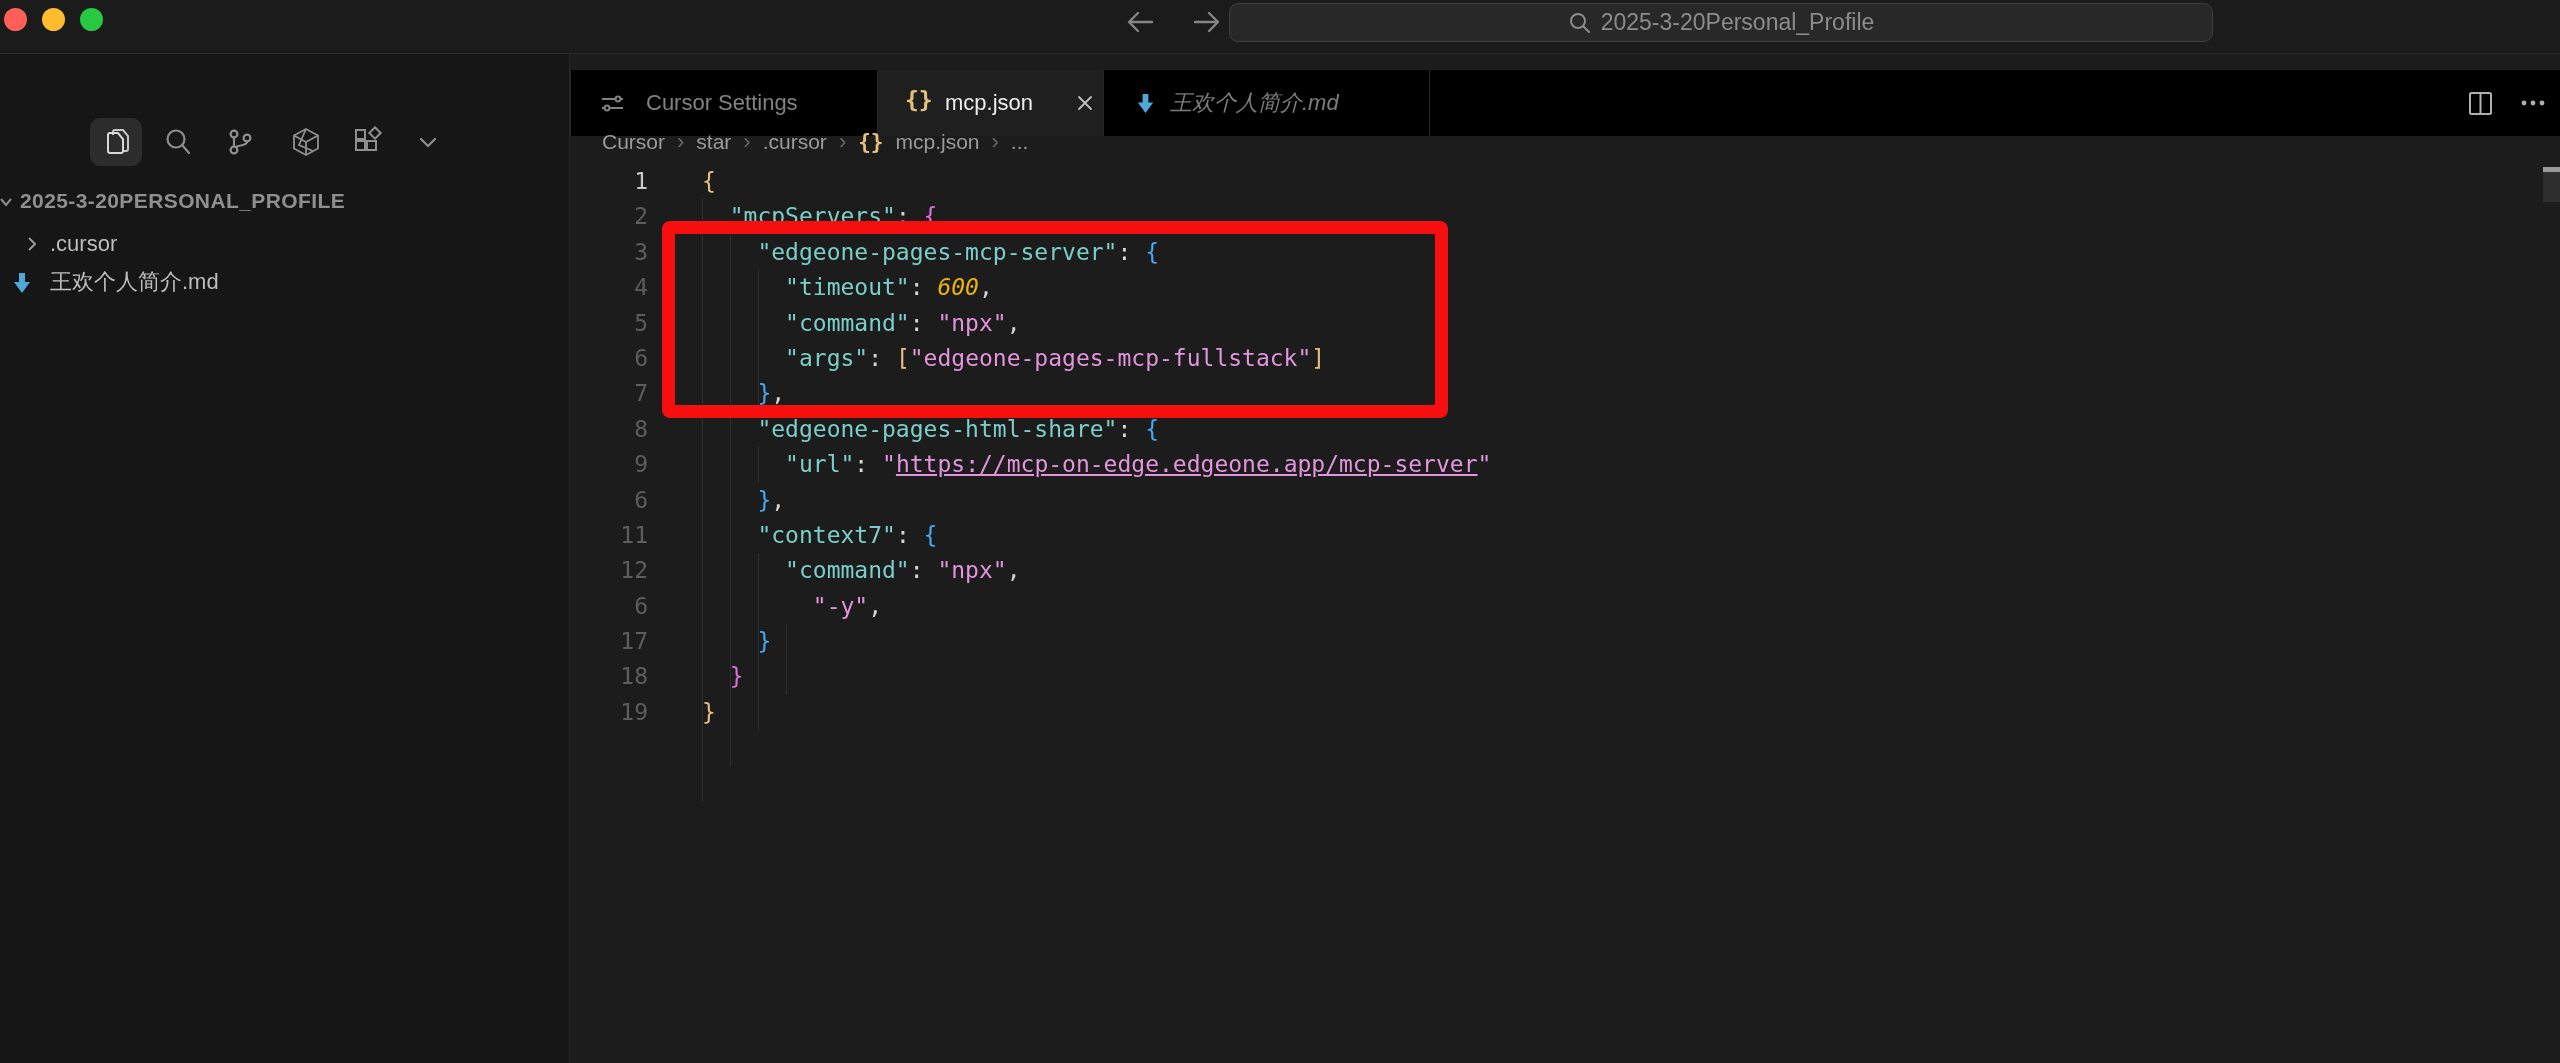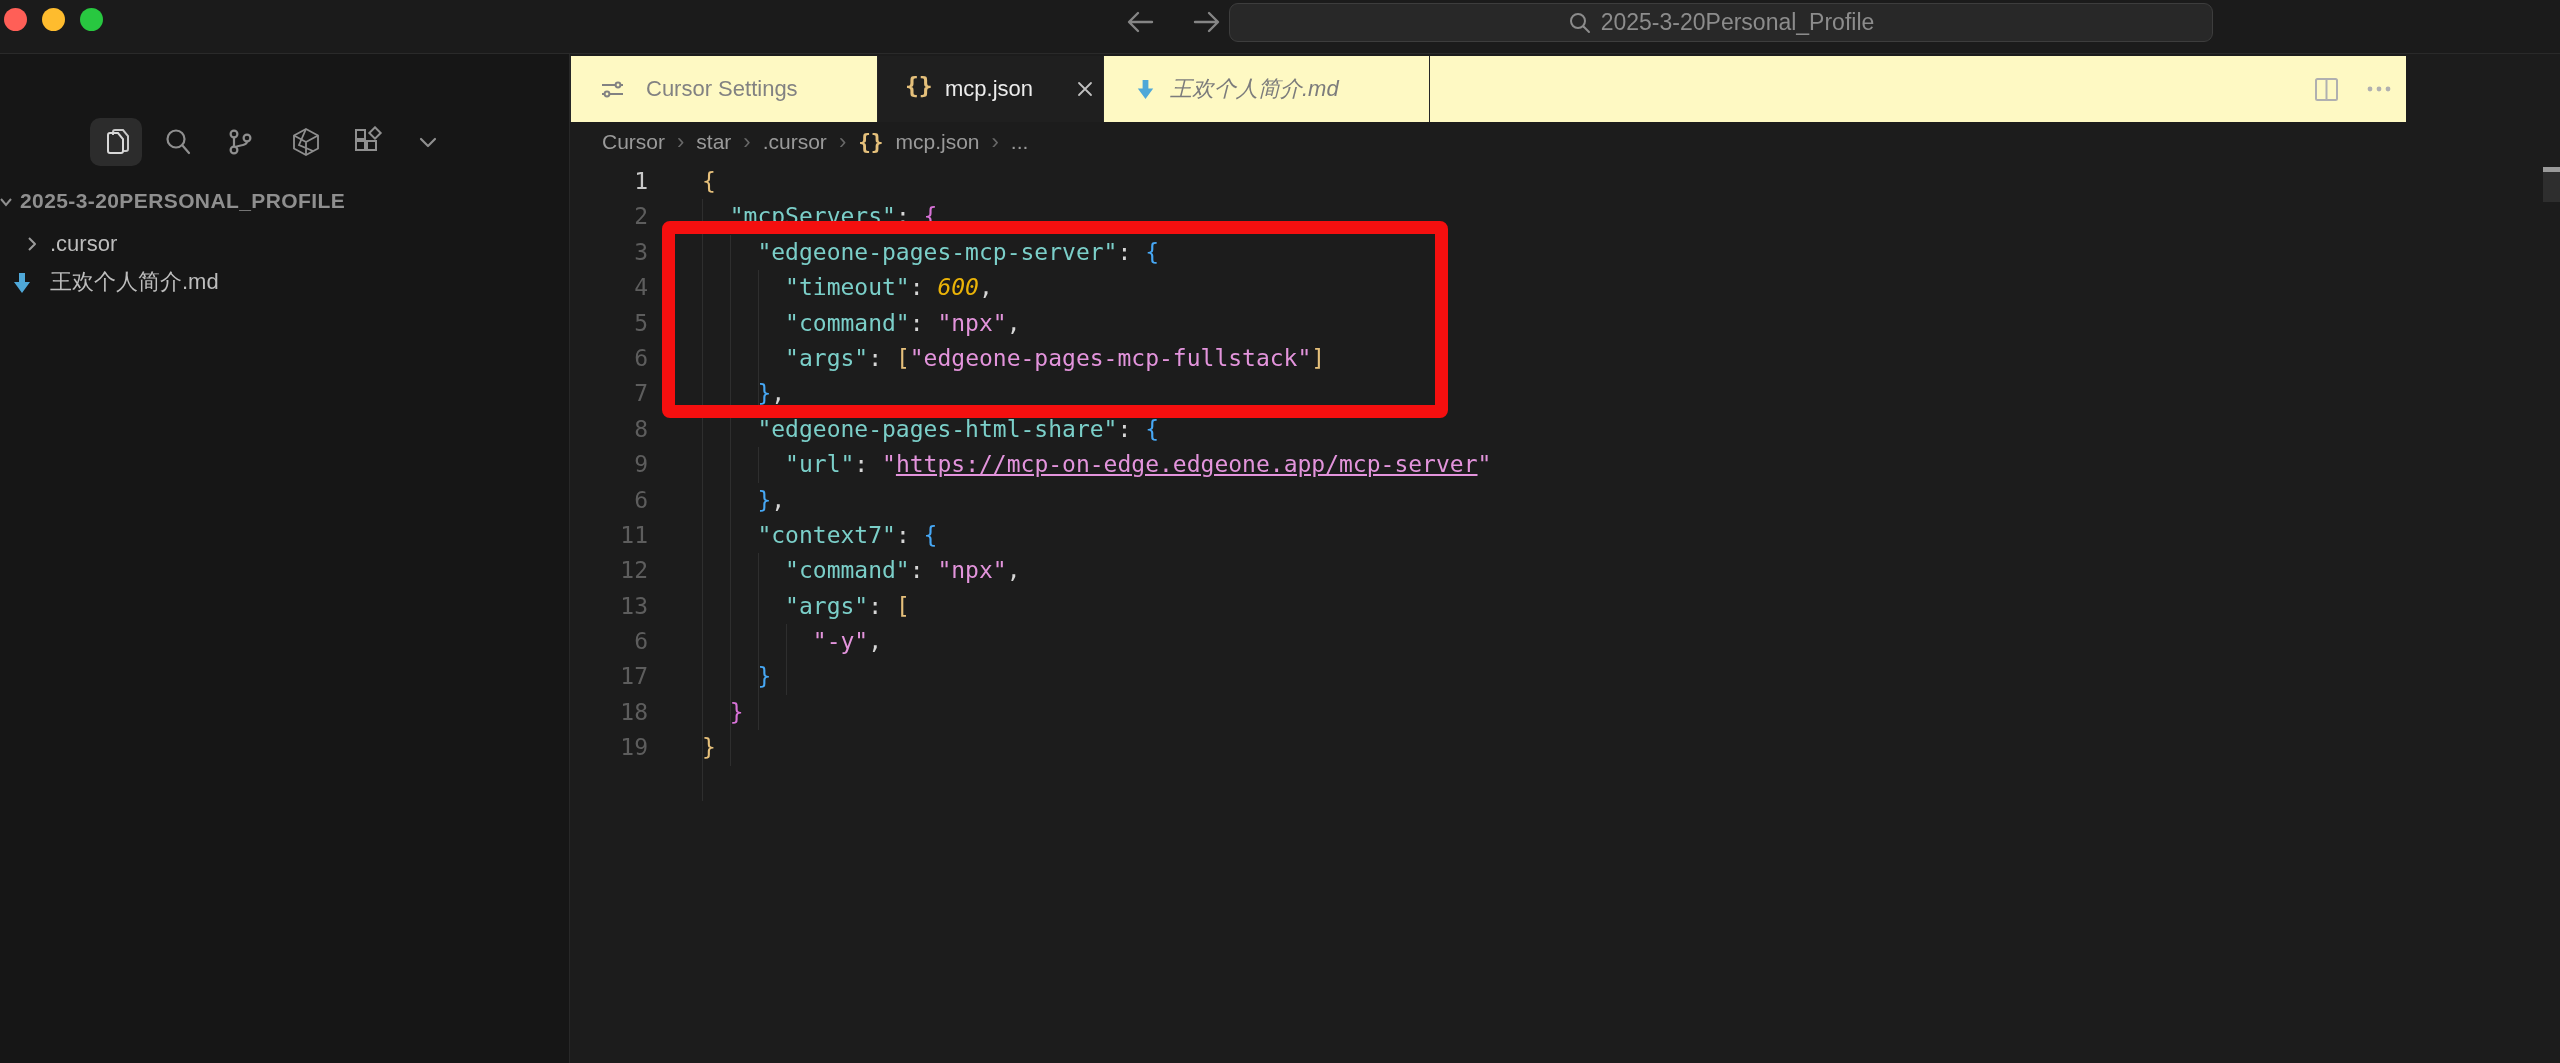--- a/index.html
+++ b/index.html
@@ -26,22 +26,22 @@
             display:flex; align-items:center; justify-content:center; color:#8f8f8f; }
   .actbtn.active { background:#2c2c2c; color:#d8d8d8; }
   #tree-header { position:absolute; left:0; top:132px; width:570px; height:30px;
                  color:#8f8f8f; font-weight:bold; font-size:21px; letter-spacing:.4px;
                  display:flex; align-items:center; }
   .tree-row { position:absolute; left:0; width:570px; height:38px; color:#bdbdbd;
               font-size:22px; display:flex; align-items:center; }
   .tree-label { position:absolute; left:50px; }
 
   
-  #tabbar { position:absolute; left:570px; top:56px; width:1836px; height:66px;
-            background:#fef9c3; }
+  #tabbar { position:absolute; left:570px; top:70px; width:1990px; height:66px;
+            background:#000000; }
   .tab { position:absolute; top:0; height:66px; display:flex; align-items:center;
          color:#828282; font-size:22px; border-right:1px solid #262626; }
   #tab-cursor-settings { left:0; width:308px; border-left:1px solid #262626; }
   #tab-mcp { left:308px; width:226px; background:#1f1f1f; color:#ececec; }
   #tab-md  { left:534px; width:326px; font-style:italic; color:#7c7c7c; }
   .tab-icon { position:absolute; }
   .json-glyph { color:#e5c07b; font-family:"DejaVu Sans Mono", monospace;
                 font-weight:bold; font-size:23px; }
   #editor-actions { position:absolute; right:14px; top:0; height:66px;
                     display:flex; align-items:center; gap:26px; color:#b0b0b0; }
@@ -285,24 +285,20 @@
     </div>
     <div class="cl">
       <span class="ln">11</span>
       <span class="ct"><span>    </span><span class="tok-key">"context7"</span><span class="tok-pun">: </span><span class="tok-b3">{</span></span>
     </div>
     <div class="cl">
       <span class="ln">12</span>
       <span class="ct"><span>      </span><span class="tok-key">"command"</span><span class="tok-pun">: </span><span class="tok-str">"npx"</span><span class="tok-pun">,</span></span>
     </div>
     <div class="cl">
-      <span class="ln">13</span>
-      <span class="ct"><span>      </span><span class="tok-key">"args"</span><span class="tok-pun">: </span><span class="tok-b1">[</span></span>
-    </div>
-    <div class="cl">
       <span class="ln">6</span>
       <span class="ct"><span>        </span><span class="tok-str">"-y"</span><span class="tok-pun">,</span></span>
     </div>
     <div class="cl">
       <span class="ln">17</span>
       <span class="ct"><span>    </span><span class="tok-b3">}</span></span>
     </div>
     <div class="cl">
       <span class="ln">18</span>
       <span class="ct"><span>  </span><span class="tok-b2">}</span></span>

